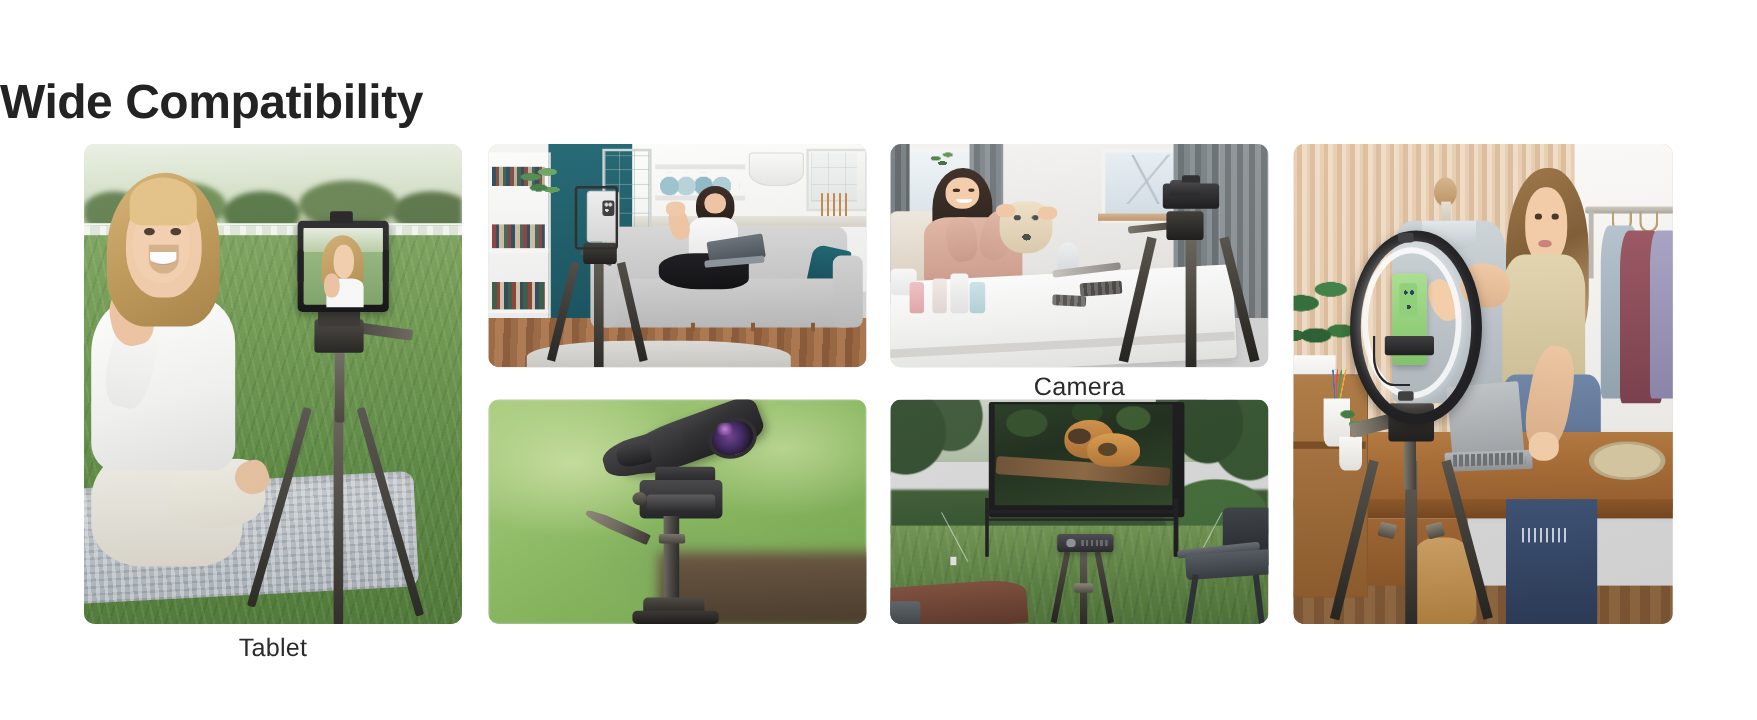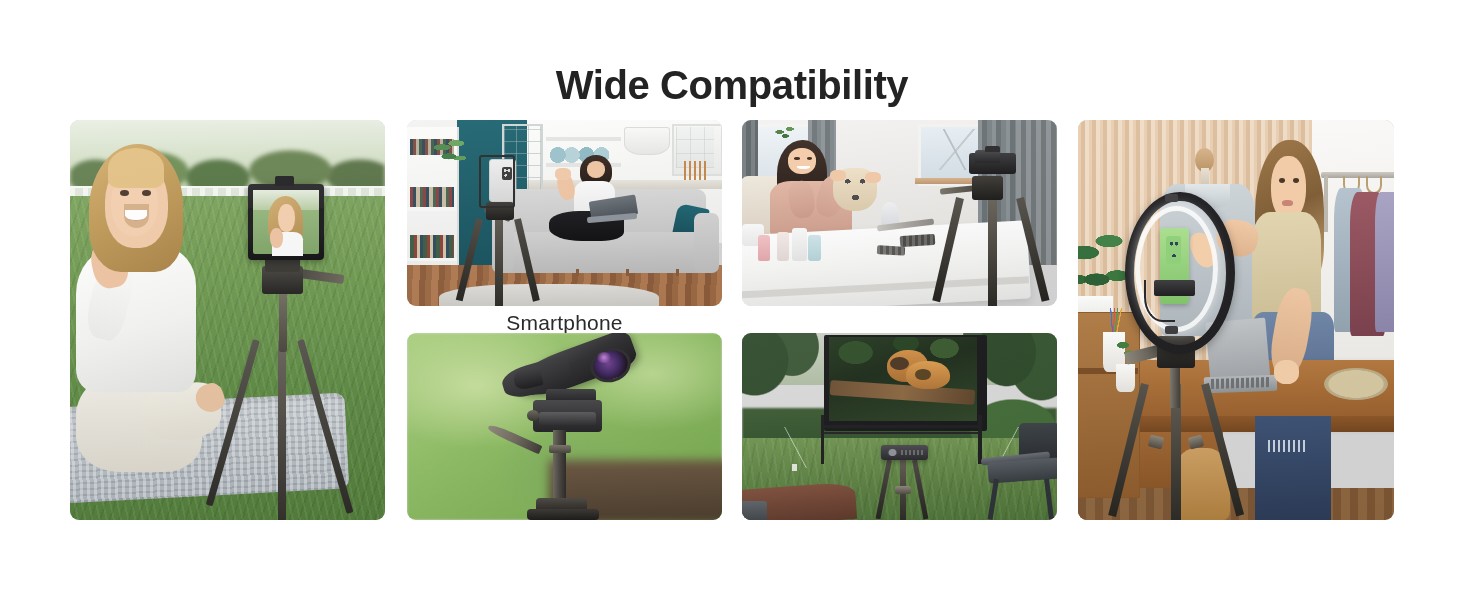--- a/index.html
+++ b/index.html
@@ -22,21 +22,20 @@
     height: 600px;
     background: #ffffff;
   }
 
   
   .page-title {
     position: absolute;
     top: 33px;
     left: 0;
     width: 1464px;
-    text-align: center;
     font-size: 40px;
     line-height: 50px;
     font-weight: 700;
     letter-spacing: -0.4px;
     color: #232323;
   }
 
   
   .grid {
     position: absolute;
@@ -679,20 +678,21 @@
           <div class="el tb-tab-person-hair"></div>
           <div class="el tb-tab-person-face"></div>
           <div class="el tb-tab-person-body"></div>
           <div class="el tb-tab-hand"></div>
           <div class="el tb-grip-l"></div>
           <div class="el tb-grip-r"></div>
           <div class="el tb-topclip"></div>
           <div class="gloss"></div>
         </div>
       </div>
+      <div class="caption">Tablet</div>
     </div>
 
     <div class="card" id="card-smartphone">
       <div class="thumb">
         <div class="scene">
           <div class="el sp-wallL"></div>
           <div class="el sp-teal"></div>
           <div class="el sp-kwall"></div>
           <div class="el sp-kshelf1"></div>
           <div class="el sp-plates"></div>
@@ -732,21 +732,20 @@
           <div class="el sp-t-leg3"></div>
           <div class="el sp-t-arm"></div>
           <div class="el sp-t-head"></div>
           <div class="el sp-phone"></div>
           <div class="el sp-phcam"></div>
           <div class="el sp-phcam-d"></div>
           <div class="el sp-clamp"></div>
           <div class="gloss"></div>
         </div>
       </div>
-      <div class="caption">Smartphone</div>
     </div>
 
     <div class="card" id="card-camera">
       <div class="thumb">
         <div class="scene">
           <div class="el cm-wall"></div>
           <div class="el cm-win1"></div>
           <div class="el cm-sill1"></div>
           <div class="el cm-win2"></div>
           <div class="el cm-branch"></div>
@@ -784,20 +783,21 @@
           <div class="el cm-t-leg2"></div>
           <div class="el cm-t-leg3"></div>
           <div class="el cm-t-arm"></div>
           <div class="el cm-t-head"></div>
           <div class="el cm-cam-b"></div>
           <div class="el cm-cam-l"></div>
           <div class="el cm-cam-t"></div>
           <div class="gloss"></div>
         </div>
       </div>
+      <div class="caption">Camera</div>
     </div>
 
     <div class="card" id="card-telescope">
       <div class="thumb">
         <div class="scene">
           <div class="el ts-bg"></div>
           <div class="el ts-band"></div>
           <div class="el ts-scope"></div>
           <div class="el ts-scope-body"></div>
           <div class="el ts-eyep"></div>

